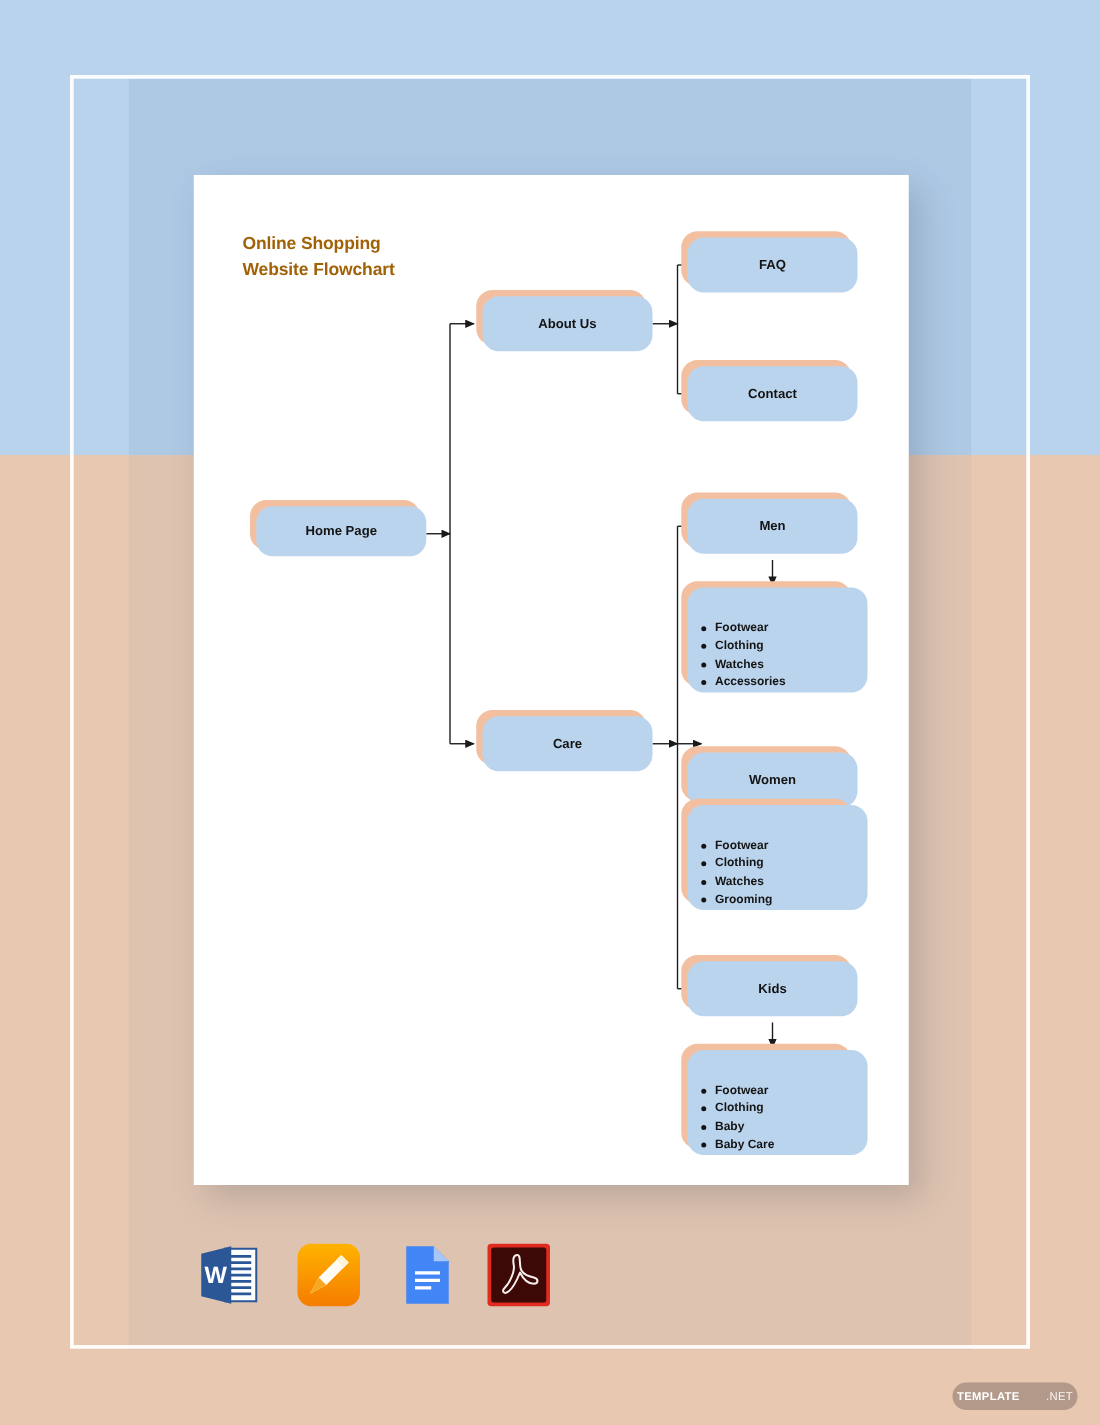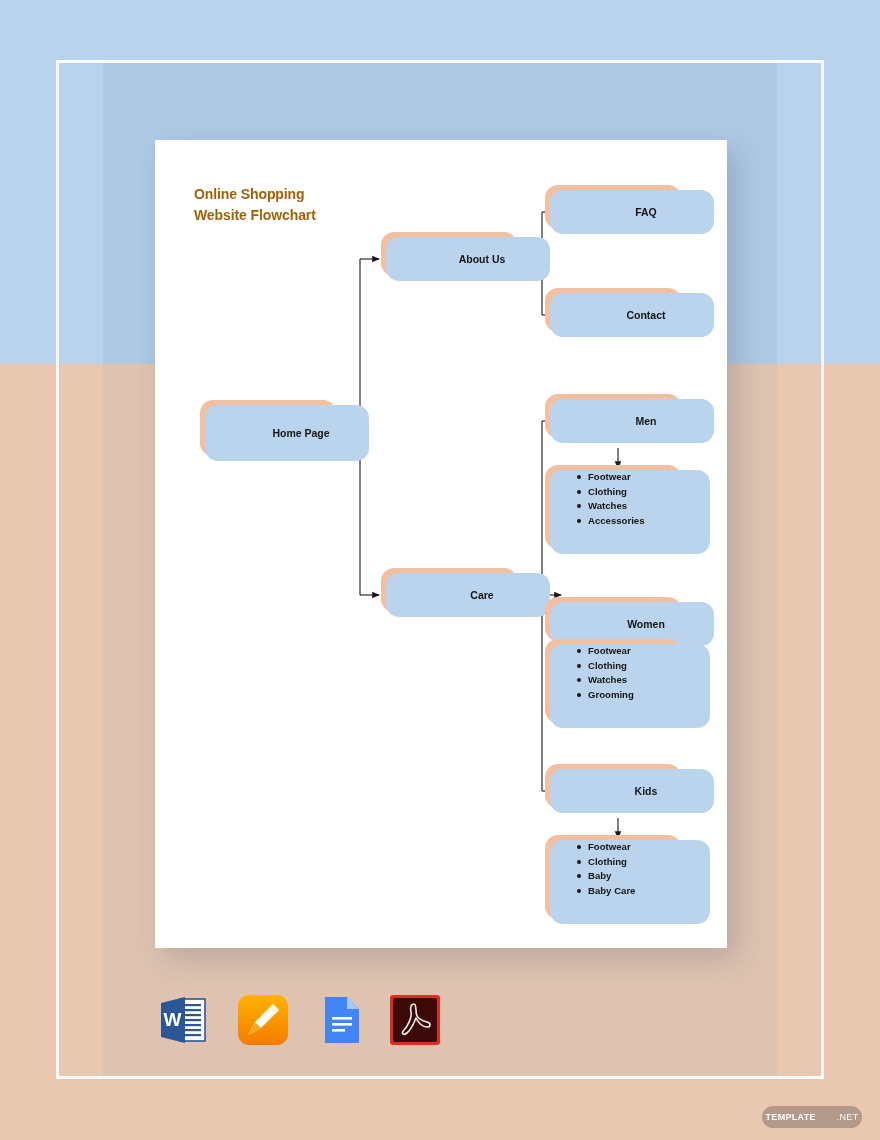--- a/index.html
+++ b/index.html
@@ -99,34 +99,33 @@
   }
   .node .body {
     position: absolute;
     left: 0; top: 0;
     width: 100%; height: 100%;
     background: #bbd4ed;
     border-radius: 13px;
     display: flex;
     align-items: center;
     justify-content: center;
-    padding-left: 28px;
   }
   .node .label {
     font-size: 10.5px;
     font-weight: bold;
     color: #141414;
     text-align: center;
   }
 
   
   .node.list .body {
-    align-items: flex-start;
+    align-items: flex-end;
     justify-content: flex-start;
-    padding-left: 24px;
+    padding-left: 8px;
   }
   .node.list ul {
     margin: 0;
     padding: 0 0 0 14px;
     list-style: none;
   }
   .node.list li {
     position: relative;
     font-size: 9.6px;
     font-weight: bold;
@@ -226,21 +225,21 @@
           <path d="M387,651 L406,651" marker-end="url(#ah)"></path>
 
           <path d="M463,308 L463,328" marker-end="url(#ah)"></path>
 
           <path d="M463,482 L463,502" marker-end="url(#ah)"></path>
 
           <path d="M463,678 L463,698" marker-end="url(#ah)"></path>
         </g>
       </svg>
 
-      <div class="node" style="left:50px; top:265px; width:136px; height:56px;">
+      <div class="node" style="left:50px; top:265px; width:136px; height:40px;">
         <div class="shadow"></div>
         <div class="body">
           <span class="label">Home Page</span>
         </div>
       </div>
 
       <div class="node" style="left:231px; top:97px; width:136px; height:44px;">
         <div class="shadow"></div>
         <div class="body">
           <span class="label">About Us</span>

